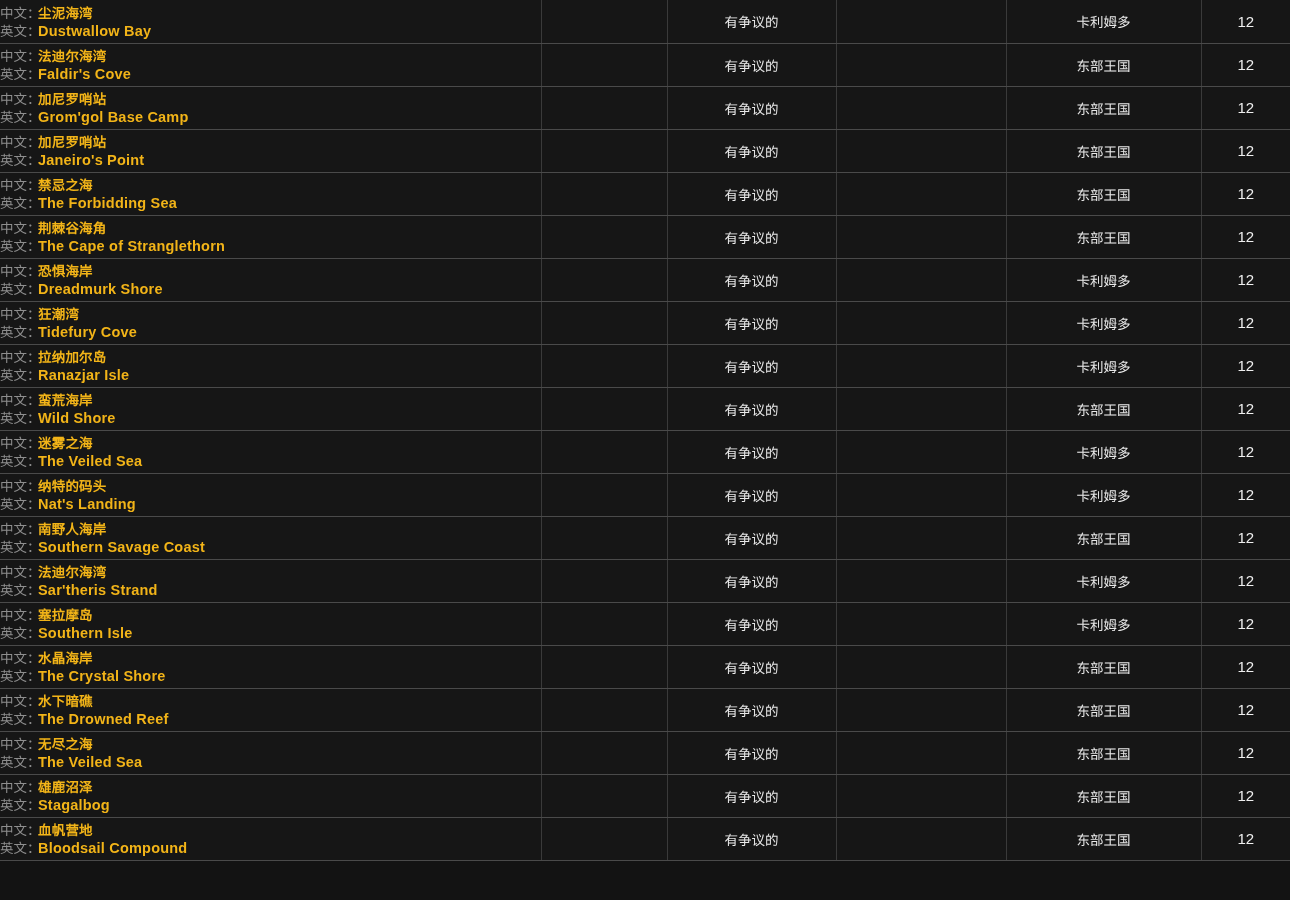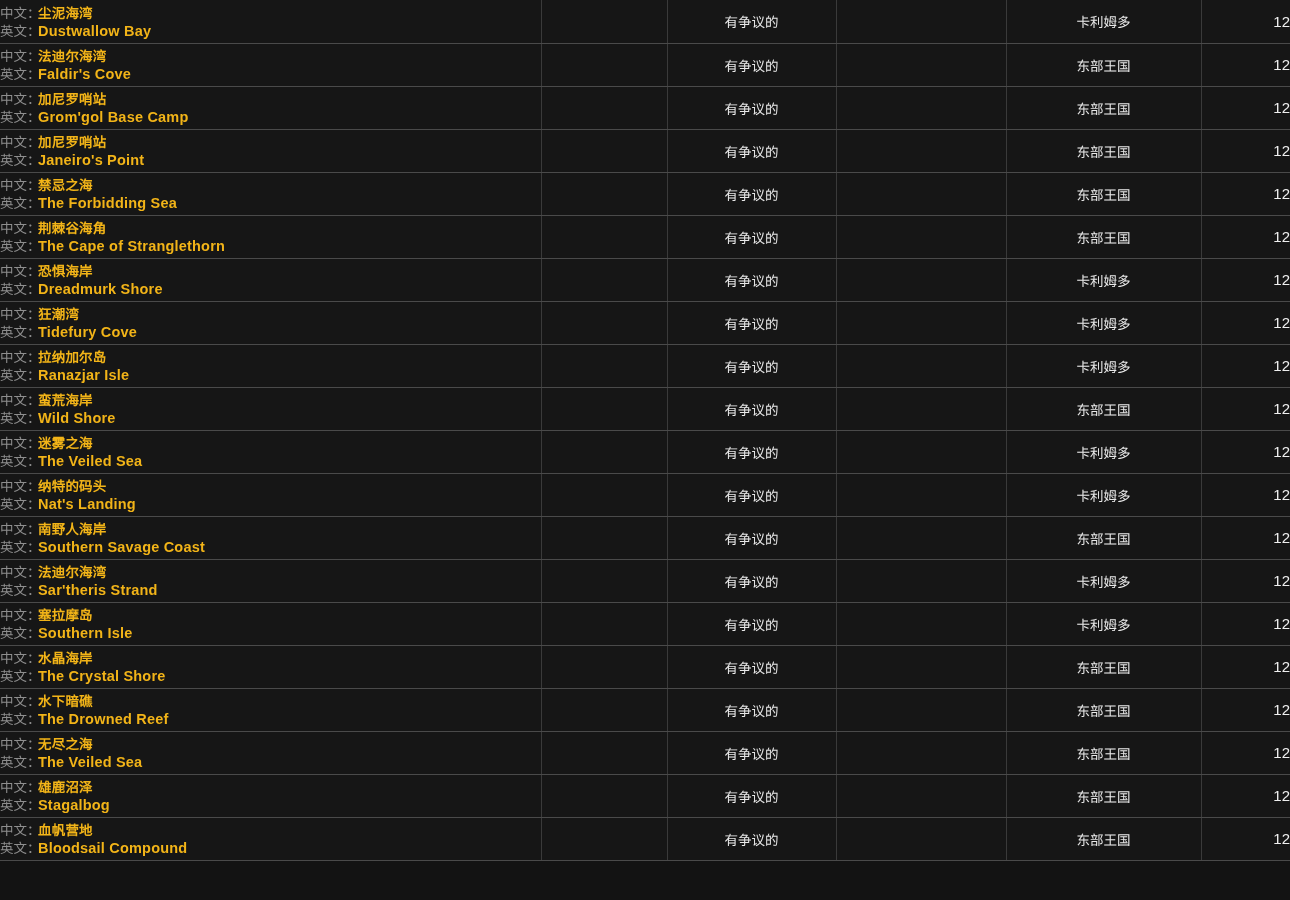--- a/index.html
+++ b/index.html
@@ -35,21 +35,21 @@
   }
 
   #zone-table td {
     border-bottom: 1px solid #4a4a4a;
     border-right: 1px solid #3a3a3a;
     background: #161616;
     padding: 0;
     vertical-align: middle;
     height: 43px;
   }
-  #zone-table td:last-child { border-right: none; text-align: right; }
+  #zone-table td:last-child { border-right: none; }
 
   
   td.cell-name {
     border-right: 1px solid #3a3a3a;
     padding: 0 0 0 6px;
     vertical-align: top;
   }
 
   .name-stack {
     display: block;

